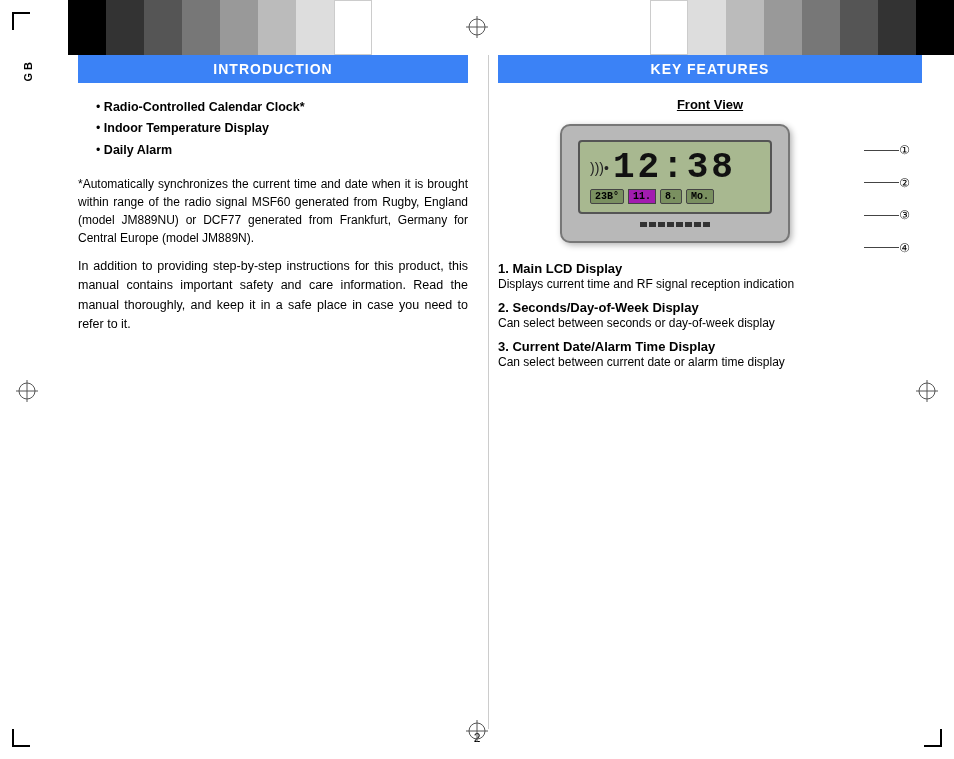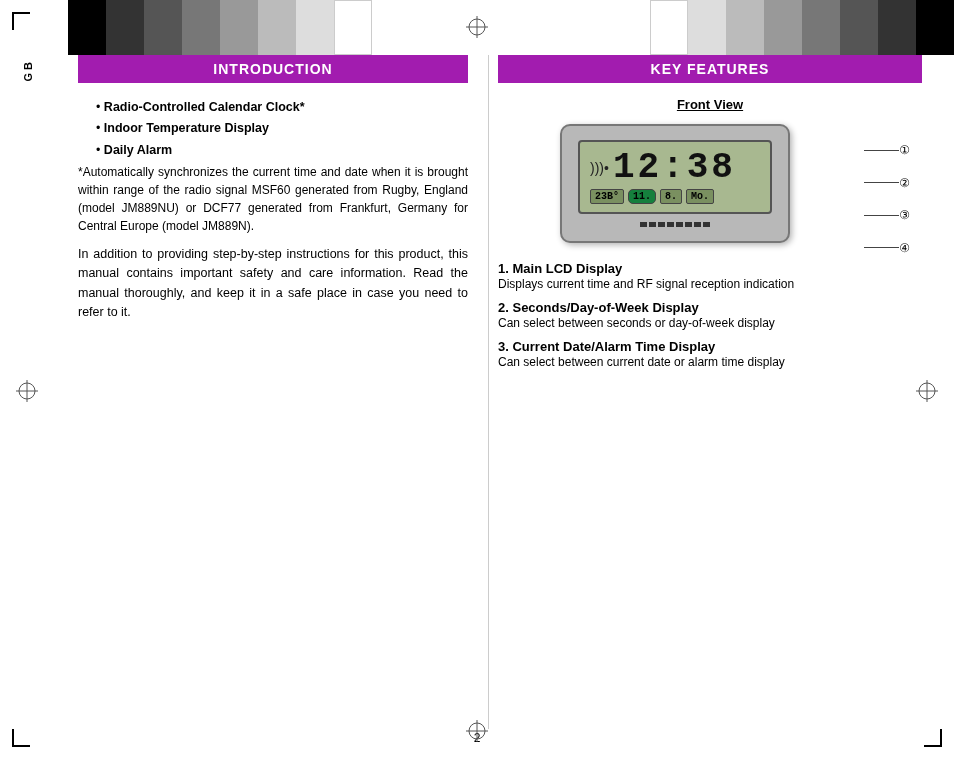--- a/index.html
+++ b/index.html
@@ -44,39 +44,39 @@
     }
 
     
     .right-col {
       flex: 1;
       padding: 0 32px 0 10px;
     }
 
     
     .section-header {
-      background: #a21caf;
+      background: #3b82f6;
       color: #fff;
       text-align: center;
       font-weight: bold;
       font-size: 14px;
       padding: 6px 10px;
       letter-spacing: 1px;
       margin-bottom: 14px;
     }
 
     .intro-text {
       font-size: 12.5px;
       line-height: 1.55;
       text-align: justify;
       margin-bottom: 10px;
     }
 
     .bullet-list {
-      margin: 10px 0 2px 10px;
+      margin: 10px 0 14px 10px;
       font-size: 12.5px;
       line-height: 1.7;
     }
 
     .bullet-list li {
       list-style: none;
       padding-left: 8px;
     }
 
     .bullet-list li::before {
@@ -202,21 +202,21 @@
 
         <div style="background:#a8b890;border:2px solid #555;border-radius:4px;padding:8px 10px;">
 
           <div style="display:flex;align-items:center;gap:4px;margin-bottom:3px;">
             <span style="font-size:14px;color:#222;line-height:1;">)))•</span>
             <span style="font-size:36px;font-weight:bold;font-family:'Courier New',monospace;color:#111;letter-spacing:3px;line-height:1;">12:38</span>
           </div>
 
           <div style="display:flex;gap:4px;align-items:flex-end;">
             <span style="background:#7a9060;border:1px solid #444;border-radius:2px;padding:1px 4px;font-size:10px;font-family:'Courier New',monospace;font-weight:bold;">23B°</span>
-            <span style="background:#15803d;border:1px solid #444;border-radius:5px;padding:1px 4px;font-size:10px;font-family:'Courier New',monospace;font-weight:bold;">11.</span>
+            <span style="background:#a21caf;border:1px solid #444;border-radius:0;padding:1px 4px;font-size:10px;font-family:'Courier New',monospace;font-weight:bold;">11.</span>
             <span style="background:#7a9060;border:1px solid #444;border-radius:2px;padding:1px 4px;font-size:10px;font-family:'Courier New',monospace;font-weight:bold;">8.</span>
             <span style="background:#7a9060;border:1px solid #444;border-radius:2px;padding:1px 4px;font-size:10px;font-family:'Courier New',monospace;font-weight:bold;">Mo.</span>
           </div>
         </div>
 
         <div style="margin-top:8px;display:flex;justify-content:center;gap:2px;">
           <div style="width:7px;height:5px;background:#333;"></div>
           <div style="width:7px;height:5px;background:#333;"></div>
           <div style="width:7px;height:5px;background:#333;"></div>
           <div style="width:7px;height:5px;background:#333;"></div>

